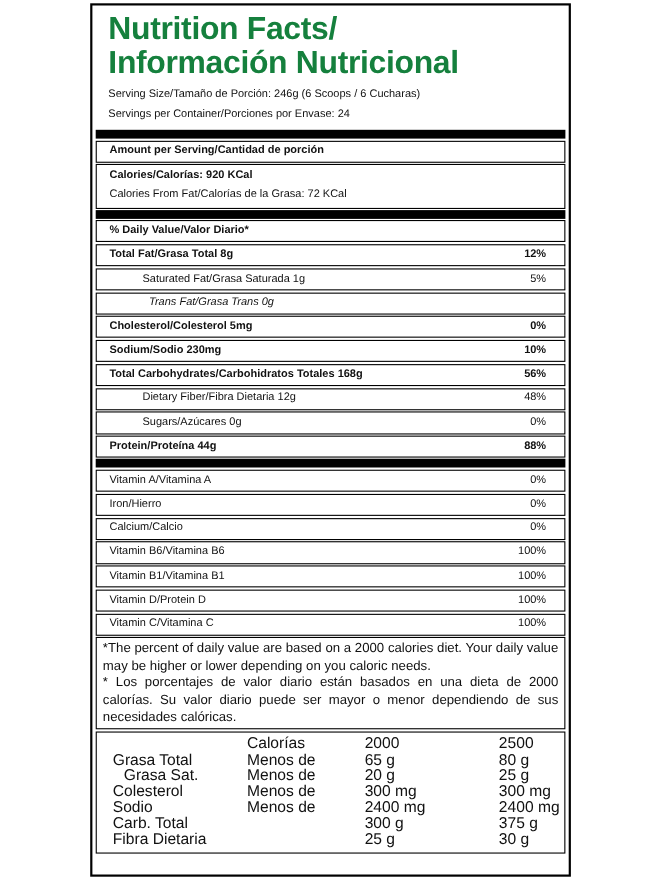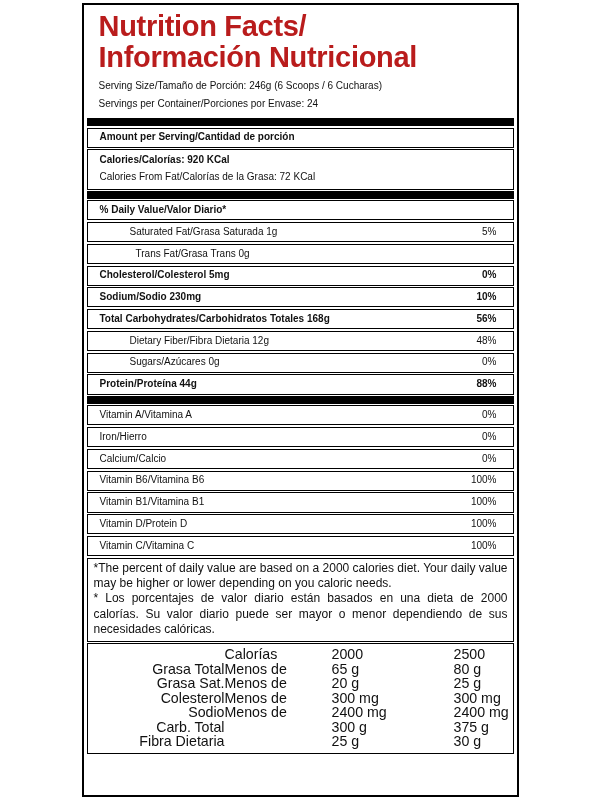--- a/index.html
+++ b/index.html
@@ -4,40 +4,40 @@
 <style>
   * { box-sizing: border-box; margin: 0; padding: 0; }
   html, body { width: 600px; height: 800px; background: #ffffff; }
   body { font-family: "Liberation Sans", sans-serif; color: #111; }
   .label {
     width: 437px; height: 794px; margin: 3px auto 0;
     border: 2px solid #000; padding: 2px 3px; overflow: hidden;
     background: #fff;
   }
   .title { font-size: 29px; font-weight: 700; line-height: 31px;
-           letter-spacing: -0.3px; padding: 4px 0 2px 12px; color:#b91c1c; }
+           letter-spacing: -0.3px; padding: 4px 0 2px 12px; color:#15803d; }
   .serving-block { padding: 2px 6px 4px 12px; }
   .serving-line { font-size: 10px; line-height: 18px; }
   .bar { height: 8px; background: #000; margin: 1px 0; }
   .box { border: 1.2px solid #000; margin-top: 1.6px;
          padding: 0.8px 8px 0.8px 12px; font-size: 10px; line-height: 16.6px; }
   .bold { font-weight: 700; }
   .two-line { padding-top: 2px; padding-bottom: 3px; }
   .dv-row { font-weight: 700; padding-right: 7px; }
   .row { display: flex; }
   .row .lbl { flex: 1; }
   .row .val { padding-right: 8px; white-space: nowrap; }
   .lbl.ind1 { padding-left: 30px; }
-  .lbl.ind2 { padding-left: 36px; }
+  .lbl.ind2 { padding-left: 36px; font-style: italic; }
   .footnote { text-align: justify; font-size: 12px; line-height: 15.4px;
               padding: 2px 5px 3px 6px; }
   .footnote p { text-align: justify; }
   .ref { padding: 3px 0 4px; font-size: 14.2px; line-height: 14.5px; }
   .ref .grid { display: grid; grid-template-columns: 137px 107px 122px 1fr; }
-  .ref .c1 { padding-left: 15px; text-align: right; }
+  .ref .c1 { padding-left: 15px; }
   .ref .c1.ind { padding-left: 25px; }
 </style>
 </head>
 <body>
 
 <div class="label">
 
   <div class="title">
     <div>Nutrition Facts/</div>
     <div>Información Nutricional</div>
@@ -54,20 +54,24 @@
 
   <div class="box two-line">
     <div class="bold">Calories/Calorías: 920 KCal</div>
     <div>Calories From Fat/Calorías de la Grasa: 72 KCal</div>
   </div>
 
   <div class="bar"></div>
 
   <div class="box dv-row">% Daily Value/Valor Diario*</div>
 
+  <div class="box row bold">
+    <span class="lbl">Total Fat/Grasa Total 8g</span>
+    <span class="val">12%</span>
+  </div>
   <div class="box row">
     <span class="lbl ind1">Saturated Fat/Grasa Saturada 1g</span>
     <span class="val">5%</span>
   </div>
   <div class="box row">
     <span class="lbl ind2">Trans Fat/Grasa Trans 0g</span>
     <span class="val"></span>
   </div>
   <div class="box row bold">
     <span class="lbl">Cholesterol/Colesterol 5mg</span>

